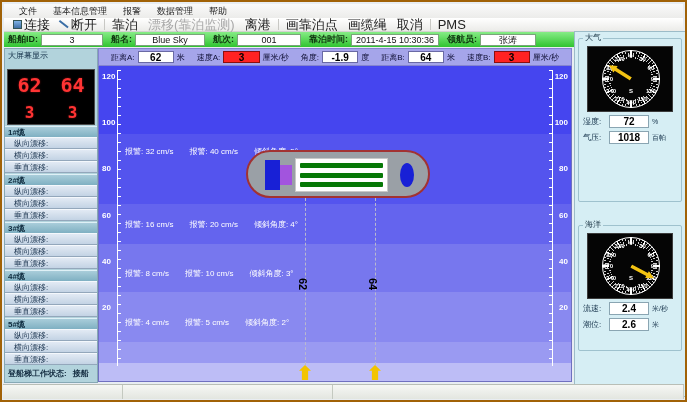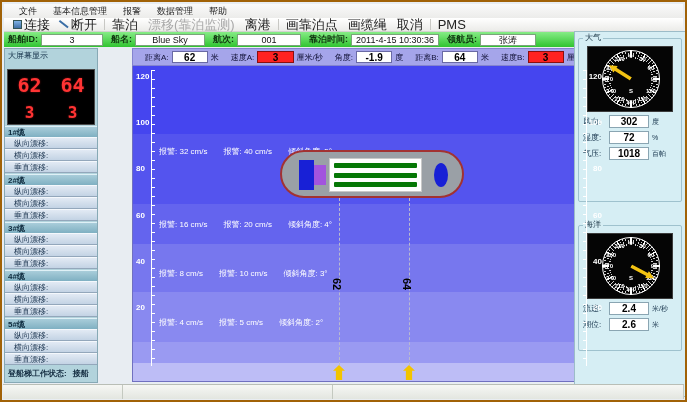--- a/index.html
+++ b/index.html
@@ -51,21 +51,21 @@
   .group-header { height:11px; margin-top:1px; background:linear-gradient(#a9cdda,#7fb0c2);
     border-top:1px solid #dff0f6; font-size:8px; font-weight:bold; color:#0e2b3e;
     padding-left:3px; line-height:11px; }
   .group-row { height:12px; margin:0 0 0 0; background:linear-gradient(#e2eaf4,#c3d3e4);
     border-top:1px solid #f4f8fc; border-bottom:1px solid #93a7bb;
     font-size:8px; color:#1c3550; padding-left:9px; line-height:11px; }
   .gangway { margin-top:2px; height:14px; font-size:8px; font-weight:bold; color:#132c40;
     padding-left:3px; line-height:14px; display:flex; gap:6px; }
 
   
-  .main { position:absolute; left:96px; top:46px; width:474px; bottom:18px;margin-left:34px; }
+  .main { position:absolute; left:96px; top:46px; width:474px; bottom:18px; }
   .measure-bar { position:absolute; left:0; top:0; right:0; height:18px;
     background:#a5a5ea; border:1px solid #8484cf; display:flex; align-items:center;
     font-size:8px; color:#101035; padding-left:12px; }
   .m-label { margin-right:3px; white-space:nowrap; }
   .m-box { width:38px; height:12px; background:#fff; border:1px solid #6a6aa5;
     font-size:10px; font-weight:bold; text-align:center; line-height:11px; color:#000;
     margin-right:3px; }
   .m-box.alert { background:#ff2222; border-color:#8a0f0f; }
   .m-unit { margin-right:12px; white-space:nowrap; }
 
@@ -357,25 +357,20 @@
           <span class="dial-num" style="left: 31.5px; top: 51.9186px;">210</span>
           <span class="dial-num" style="left: 23.0814px; top: 43.5px;">240</span>
           <span class="dial-num" style="left: 20px; top: 32px;">270</span>
           <span class="dial-num" style="left: 23.0814px; top: 20.5px;">300</span>
           <span class="dial-num" style="left: 31.5px; top: 12.0814px;">330</span>
           <span class="dial-s">S</span>
         </div>
       <div>
 
 
-          <div class="vrow">
-            <span class="v-label">风向:</span>
-            <span class="v-box">302</span>
-            <span class="v-unit">度</span>
-          </div>
 
 
           <div class="vrow">
             <span class="v-label">湿度:</span>
             <span class="v-box">72</span>
             <span class="v-unit">%</span>
           </div>
 
           <div class="vrow">
             <span class="v-label">气压:</span>

